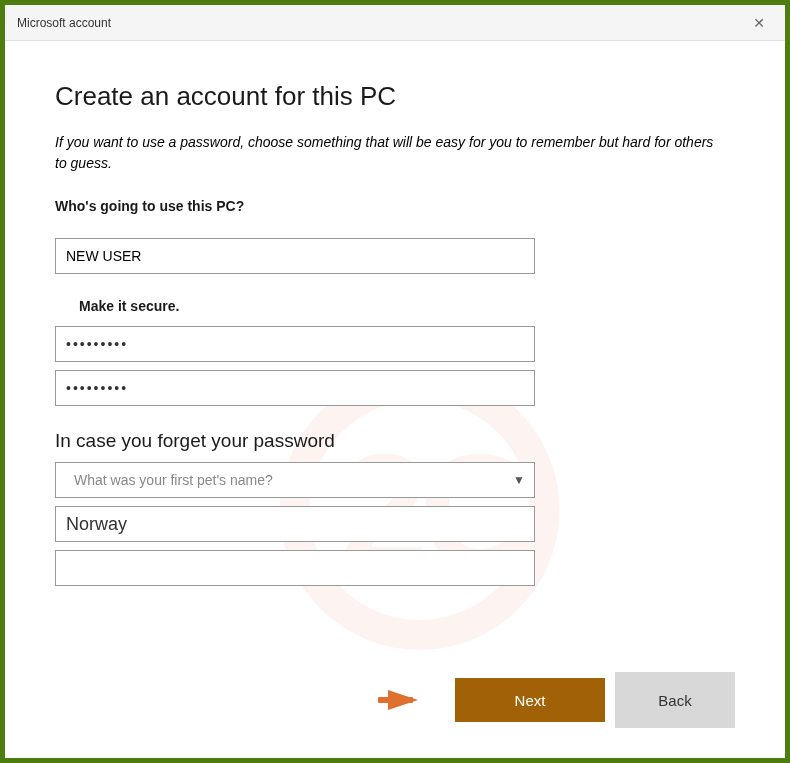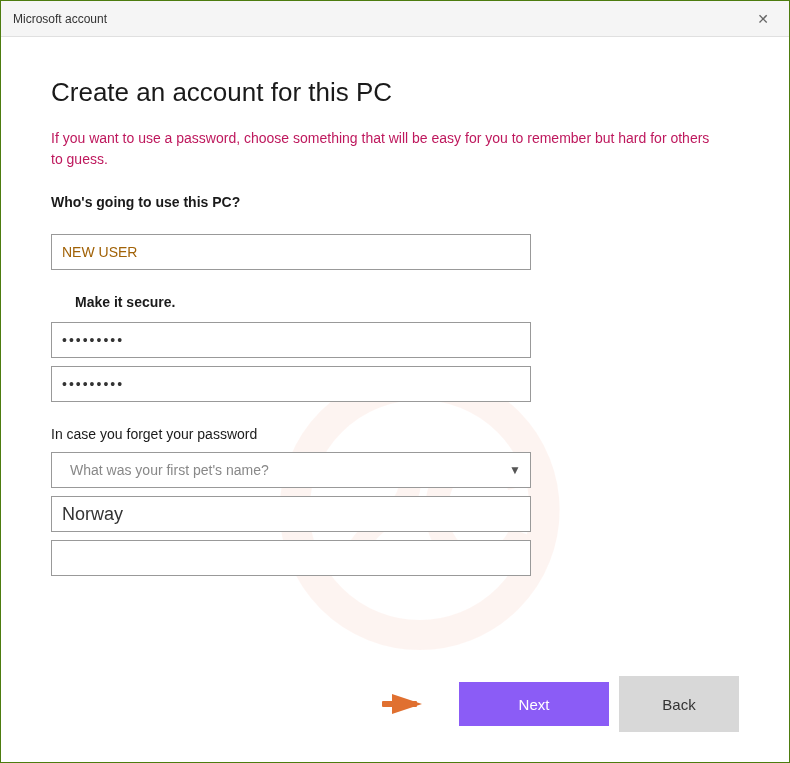--- a/index.html
+++ b/index.html
@@ -16,21 +16,21 @@
       align-items: center;
       width: 790px;
       height: 763px;
       overflow: hidden;
     }
 
     .window {
       width: 790px;
       height: 763px;
       background: #ffffff;
-      border: 1px solid #4d7c0f;
+      border: 5px solid #4d7c0f;
       box-shadow: 0 2px 10px rgba(0,0,0,0.2);
       display: flex;
       flex-direction: column;
       position: relative;
       overflow: hidden;
     }
 
     .title-bar {
       display: flex;
       align-items: center;
@@ -102,45 +102,46 @@
 
     .page-title {
       font-size: 26px;
       font-weight: 300;
       color: #1a1a1a;
       margin-bottom: 20px;
     }
 
     .description {
       font-size: 14px;
-      color: #be185d;
+      color: #000000;
       line-height: 1.5;
       margin-bottom: 24px;
       max-width: 660px;
+      font-style: italic;
     }
 
     .field-group {
       margin-bottom: 16px;
     }
 
     .field-label {
       font-size: 14px;
       font-weight: 600;
       color: #1a1a1a;
       margin-bottom: 24px;
       display: block;
     }
 
     .text-input {
       width: 480px;
       height: 36px;
       border: 1px solid #999;
       padding: 6px 10px;
       font-size: 14px;
-      color: #a16207;
+      color: #000000;
       background: #fff;
       outline: none;
     }
 
     .password-input {
       width: 480px;
       height: 36px;
       border: 1px solid #999;
       padding: 6px 10px;
       font-size: 14px;
@@ -162,21 +163,21 @@
       margin-bottom: 12px;
       display: block;
       margin-left: 24px;
     }
 
     .forget-section {
       margin-top: 16px;
     }
 
     .forget-label {
-      font-size: 14px;
+      font-size: 19px;
       color: #1a1a1a;
       margin-bottom: 10px;
       display: block;
     }
 
     .dropdown-container {
       position: relative;
       width: 480px;
       margin-bottom: 8px;
     }
@@ -231,21 +232,21 @@
       justify-content: flex-end;
       padding: 20px 50px 30px 50px;
       gap: 10px;
       position: relative;
       z-index: 1;
     }
 
     .next-btn {
       width: 150px;
       height: 44px;
-      background: #8b5cf6;
+      background: #a16207;
       color: white;
       border: none;
       font-size: 15px;
       cursor: pointer;
       font-family: 'Segoe UI', Arial, sans-serif;
     }
 
     .back-btn {
       width: 120px;
       height: 56px;

